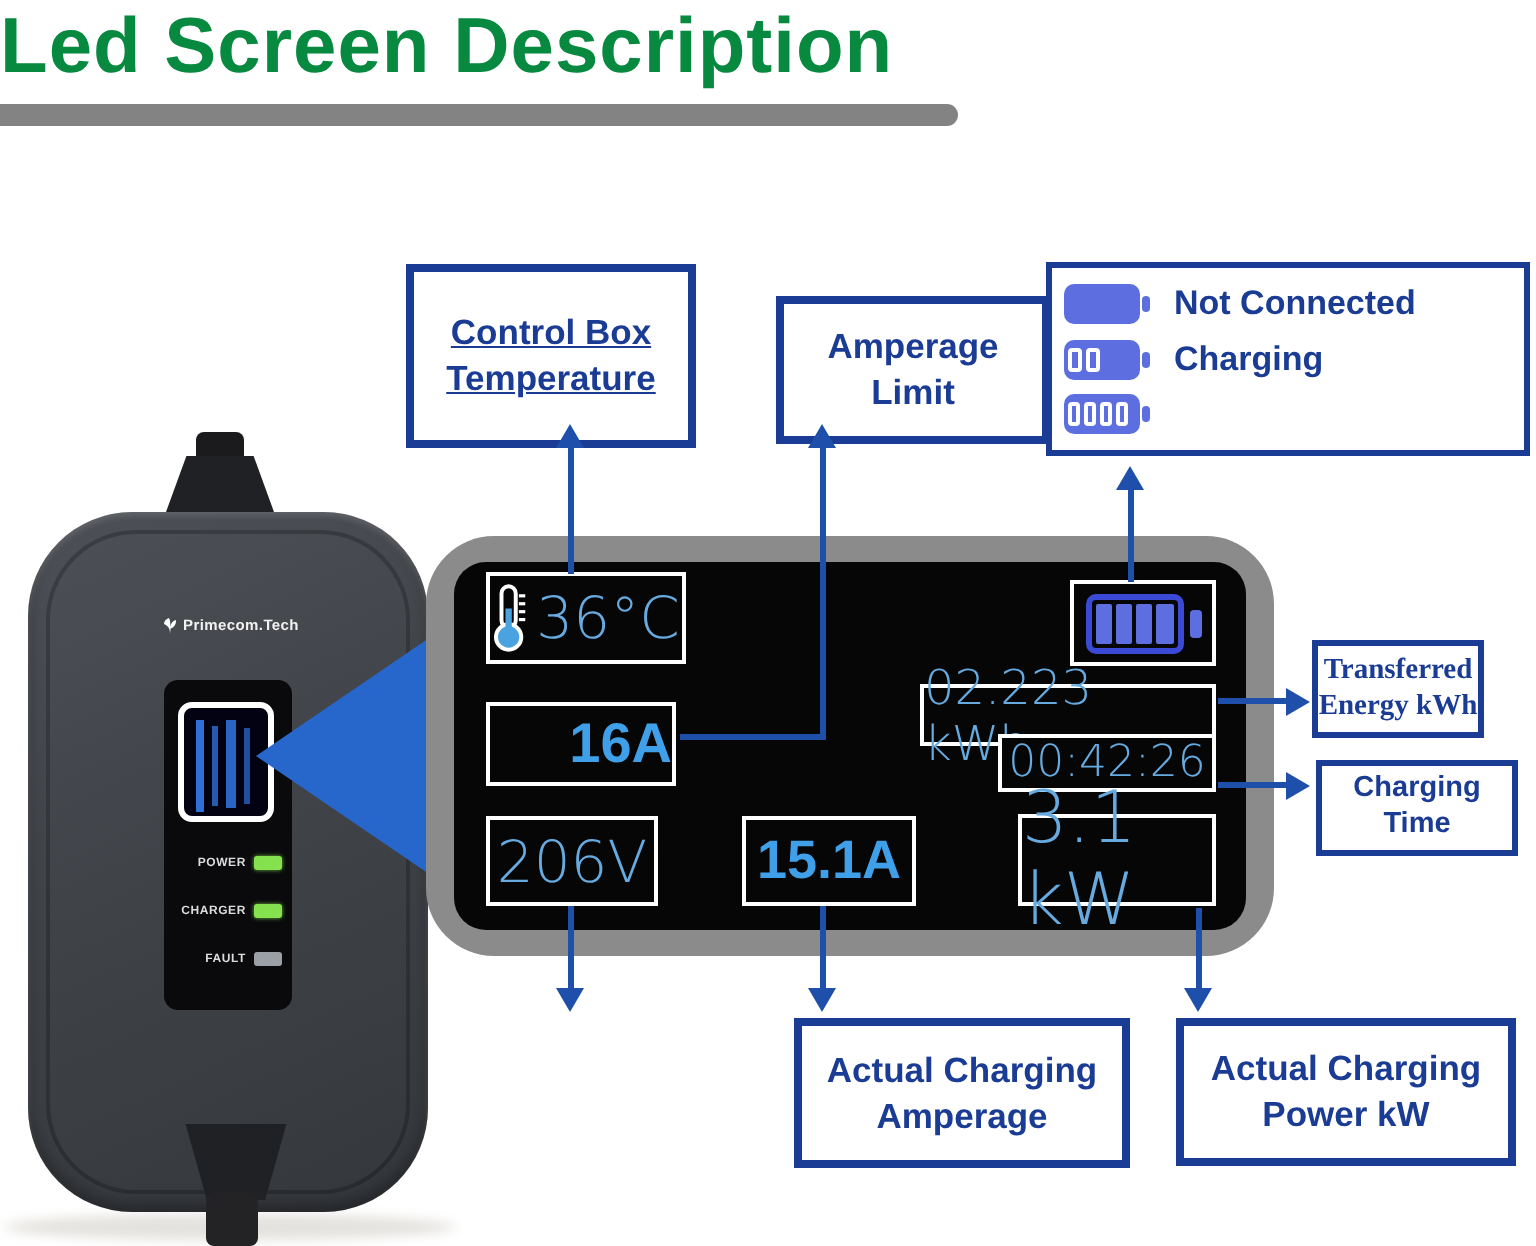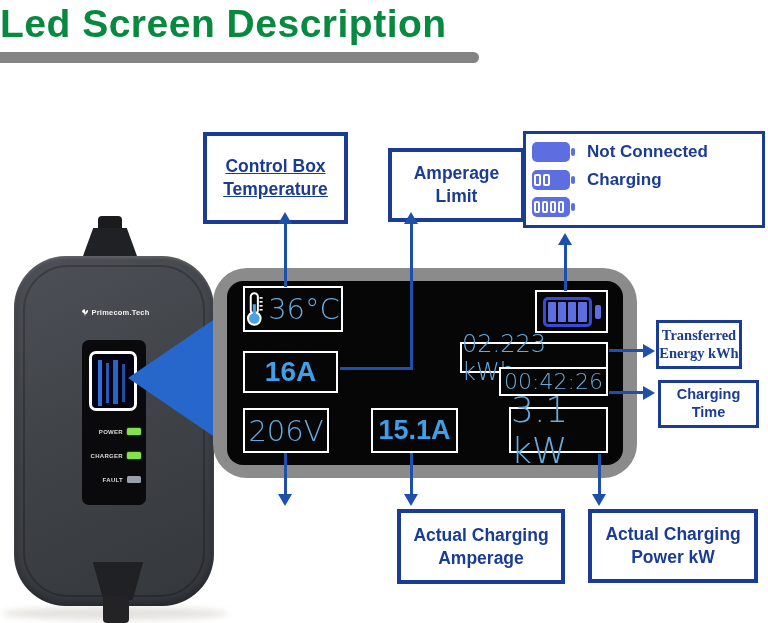--- a/index.html
+++ b/index.html
@@ -141,21 +141,21 @@
       <line x1="17" y1="8" x2="21" y2="8" stroke="#ffffff" stroke-width="2"></line>
       <line x1="17" y1="13" x2="21" y2="13" stroke="#ffffff" stroke-width="2"></line>
       <line x1="17" y1="18" x2="21" y2="18" stroke="#ffffff" stroke-width="2"></line>
       <line x1="17" y1="23" x2="21" y2="23" stroke="#ffffff" stroke-width="2"></line>
       <circle cx="10.5" cy="34" r="8" fill="#4aa3e0" stroke="#ffffff" stroke-width="2.5"></circle>
       <rect x="8.5" y="16" width="4" height="16" fill="#4aa3e0"></rect>
     </svg>
     <span>36°C</span>
   </div>
 
-  <div class="sbox boldv" style="left:243px;top:351px;width:95px;height:42px;font-size:28px;">
+  <div class="sbox boldv" style="left:243px;top:351px;width:95px;height:42px;font-size:28px;justify-content:flex-end;">
     <span>16A</span>
   </div>
 
   <div class="sbox" style="left:243px;top:408px;width:86px;height:45px;font-size:29px;">
     <span>206V</span>
   </div>
 
   <div class="sbox boldv" style="left:371px;top:408px;width:87px;height:45px;font-size:27px;">
     <span>15.1A</span>
   </div>

